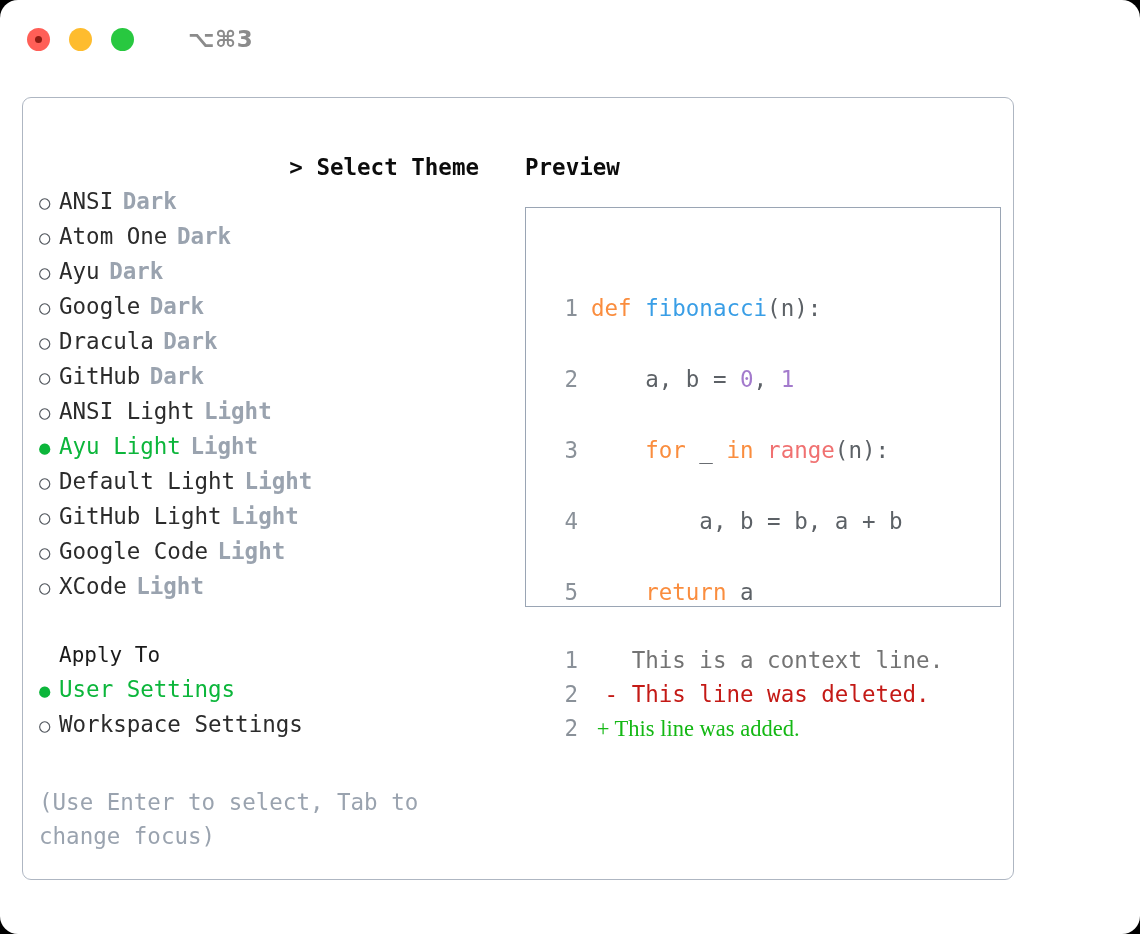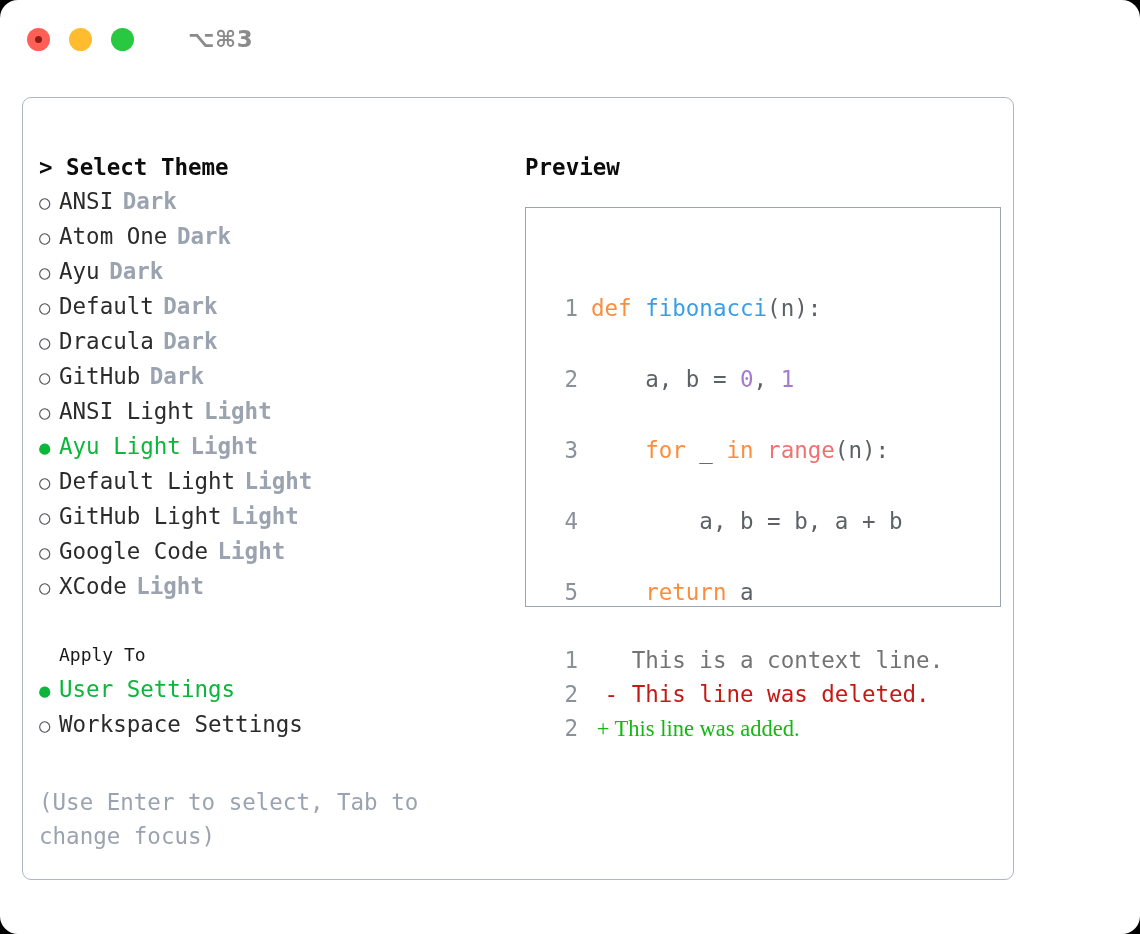--- a/index.html
+++ b/index.html
@@ -95,20 +95,21 @@
     top: 52px;
     width: 440px;
   }
 
   .list-head {
     font-size: 22.5px;
     font-weight: 700;
     color: #0c0c0c;
     line-height: 34px;
     white-space: pre;
+    text-align: right;
   }
   .list-head .caret { font-weight: 700; }
 
   .opt {
     display: flex;
     align-items: baseline;
     font-size: 22.5px;
     line-height: 34px;
     white-space: pre;
     color: #2b2b2b;
@@ -125,21 +126,21 @@
     color: #9aa3af;
     margin-left: 9.5px;
     font-weight: bold;
   }
   .opt.selected .marker { color: #0cb63b; }
   .opt.selected .opt-label { color: #0cb63b; }
 
   .section-gap { height: 34px; }
 
   .apply-head {
-    font-size: 18px;
+    font-size: 21px;
     line-height: 34px;
     color: #1a1a1a;
     padding-left: 20px;
     white-space: pre;
   }
 
   .hint {
     margin-top: 43px;
     font-size: 22.5px;
     line-height: 34px;
@@ -219,21 +220,21 @@
     <div class="columns">
 
       <div class="left-col">
 
         <div class="list-head"><span class="caret">&gt;</span> <span>Select Theme</span></div>
 
         <div id="theme-items">
             <div class="opt"><span class="marker">○</span><span class="opt-label">ANSI</span><span class="opt-tag">Dark</span></div>
             <div class="opt"><span class="marker">○</span><span class="opt-label">Atom One</span><span class="opt-tag">Dark</span></div>
             <div class="opt"><span class="marker">○</span><span class="opt-label">Ayu</span><span class="opt-tag">Dark</span></div>
-            <div class="opt"><span class="marker">○</span><span class="opt-label">Default</span><span class="opt-tag">Dark</span></div>
+            <div class="opt"><span class="marker">○</span><span class="opt-label">Google</span><span class="opt-tag">Dark</span></div>
             <div class="opt"><span class="marker">○</span><span class="opt-label">Dracula</span><span class="opt-tag">Dark</span></div>
             <div class="opt"><span class="marker">○</span><span class="opt-label">GitHub</span><span class="opt-tag">Dark</span></div>
             <div class="opt"><span class="marker">○</span><span class="opt-label">ANSI Light</span><span class="opt-tag">Light</span></div>
             <div class="opt selected"><span class="marker">●</span><span class="opt-label">Ayu Light</span><span class="opt-tag">Light</span></div>
             <div class="opt"><span class="marker">○</span><span class="opt-label">Default Light</span><span class="opt-tag">Light</span></div>
             <div class="opt"><span class="marker">○</span><span class="opt-label">GitHub Light</span><span class="opt-tag">Light</span></div>
             <div class="opt"><span class="marker">○</span><span class="opt-label">Google Code</span><span class="opt-tag">Light</span></div>
             <div class="opt"><span class="marker">○</span><span class="opt-label">XCode</span><span class="opt-tag">Light</span></div>
           </div>
 

